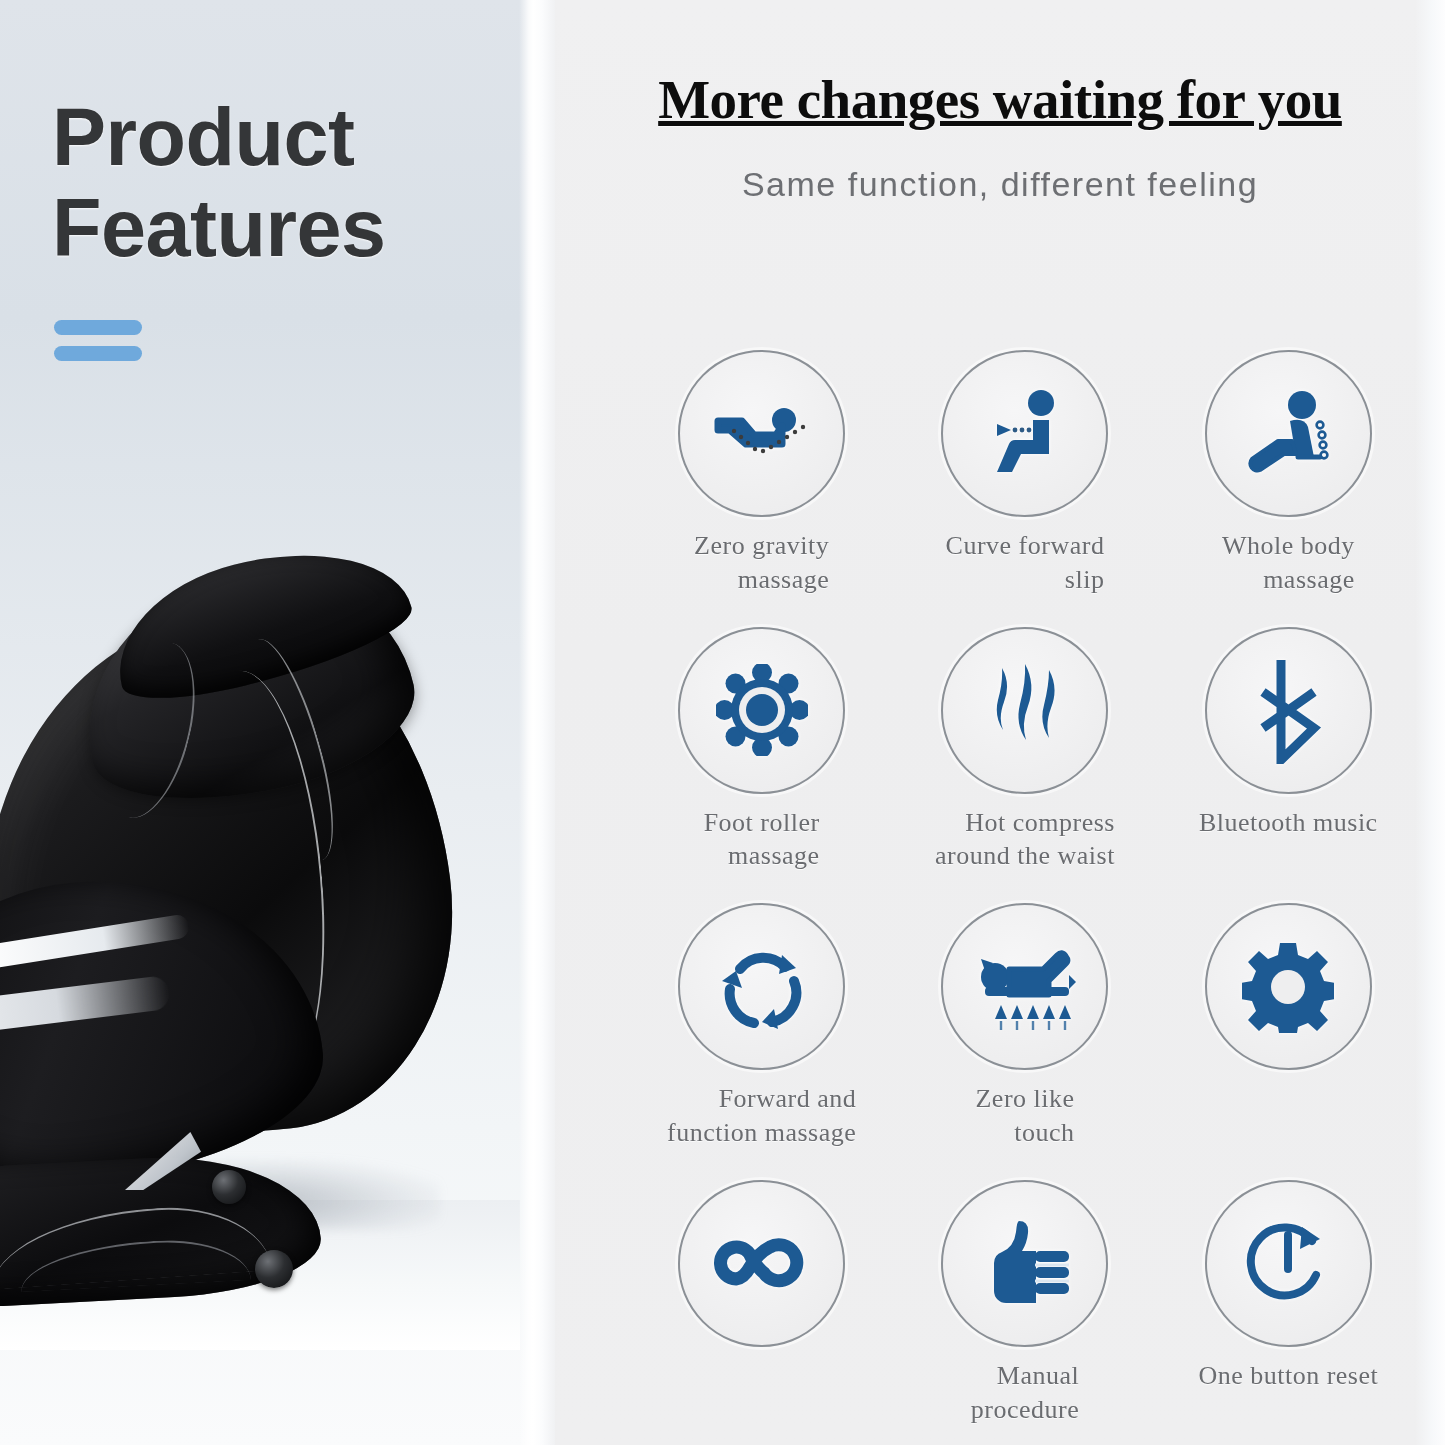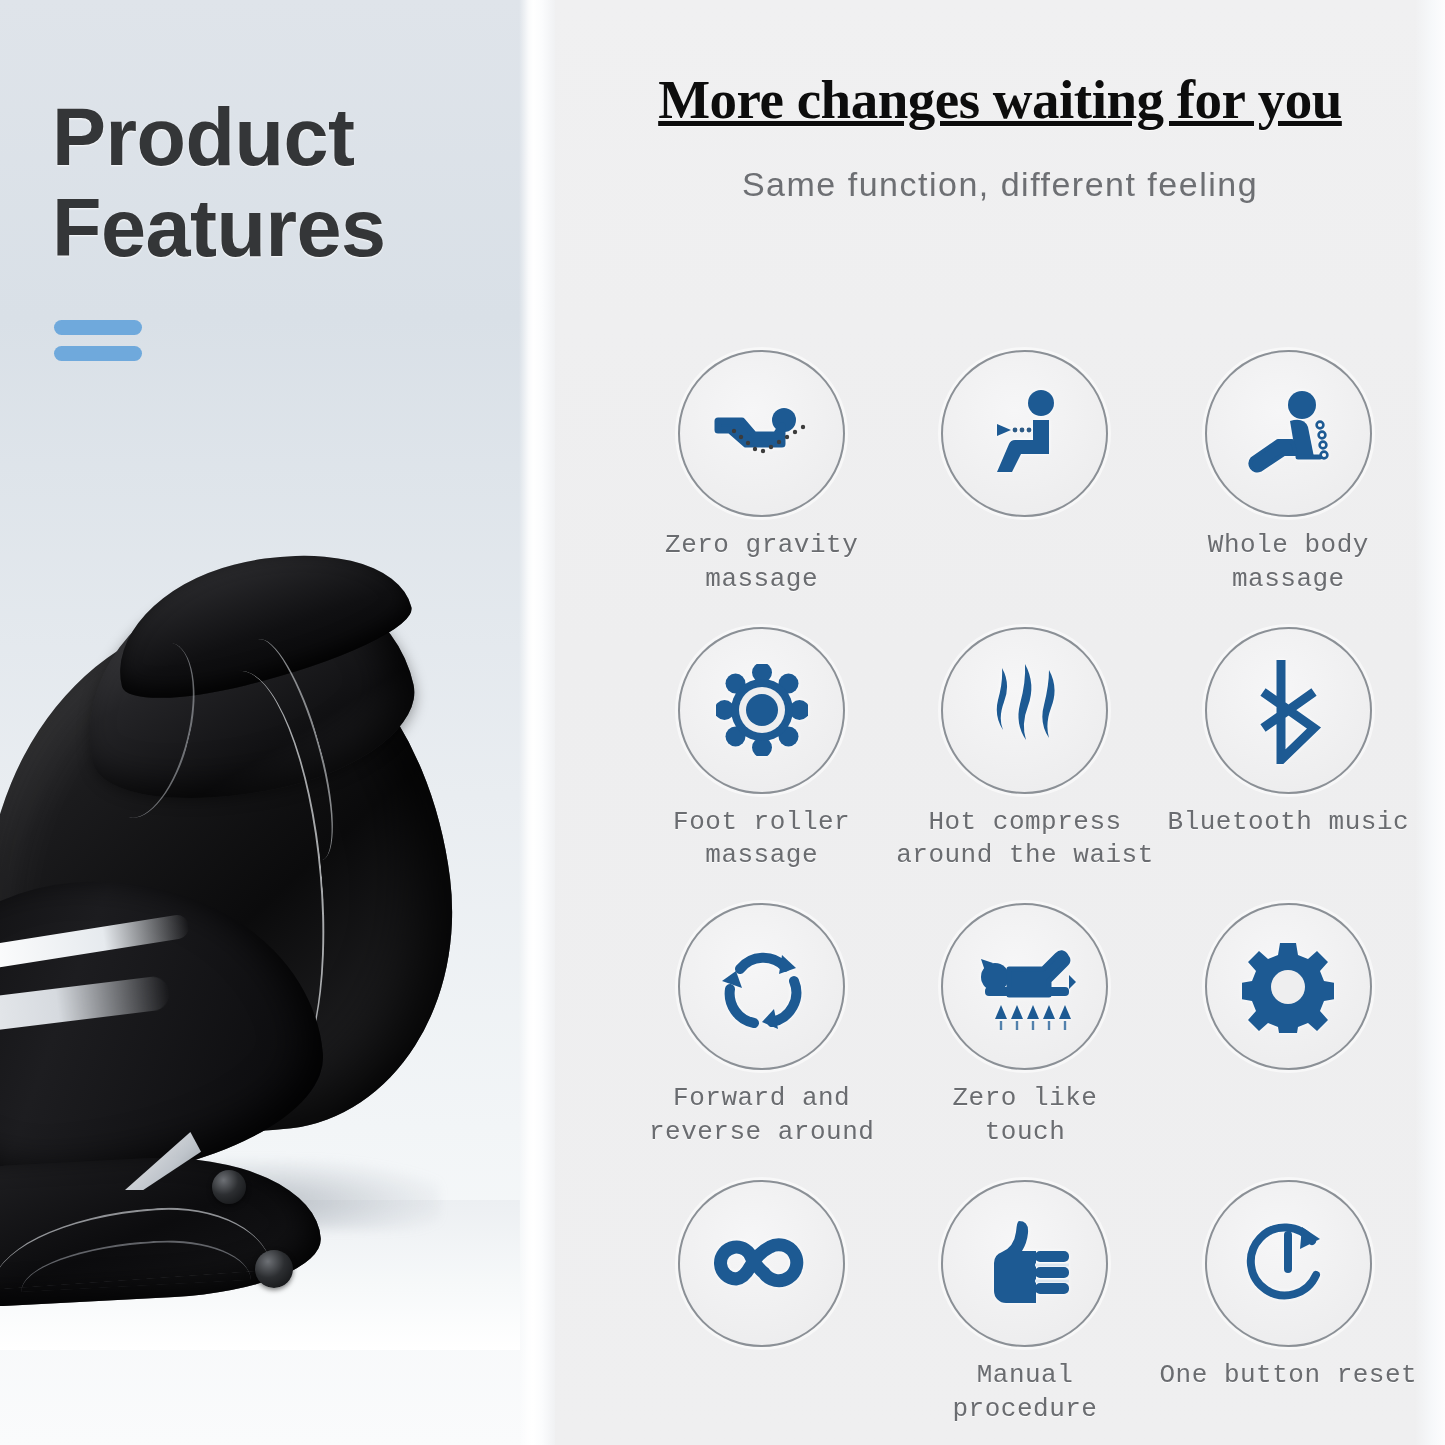--- a/index.html
+++ b/index.html
@@ -167,22 +167,22 @@
   .cell { display: flex; flex-direction: column; align-items: center; }
   .circle {
     width: 167px; height: 167px; border-radius: 50%;
     border: 2px solid #8b9096;
     display: flex; align-items: center; justify-content: center;
     background: radial-gradient(circle at 44% 36%, #f6f6f7 0%, #eeeeef 70%, #eaeaec 100%);
     box-shadow: 0 0 0 3px rgba(255,255,255,0.55);
   }
   .circle svg { display: block; filter: drop-shadow(0 0 2px rgba(255,255,255,0.95)); }
   .cap {
-    margin-top: 12px; text-align: center;
-    font-family: Liberation Mono, monospace;
+    margin-top: 12px; text-align: right;
+    font-family: Liberation Serif, serif;
     font-size: 26px; line-height: 1.3; color: #6a6c70;
     letter-spacing: 0.5px;
     text-shadow: 0 1px 0 rgba(255,255,255,0.8);
   }
   .cap .l2 { display: block; }
   .blue { fill: #1d5a93; }
   .blue-s { stroke: #1d5a93; fill: none; }
 </style>
 </head>
 <body>
@@ -262,20 +262,24 @@
             <path class="blue" d="M58 32 h16 v34 h-16 z"></path>
             <path class="blue" d="M58 52 h-18 a7 7 0 0 0 -6 4 l-12 28 h15 l9 -18 h12 z"></path>
             <path class="blue" d="M36 42 l-14 6 l0 -12 z"></path>
             <g fill="#2d5a85">
               <circle cx="40" cy="42" r="2.4"></circle>
                 <circle cx="47" cy="42" r="2.4"></circle>
                 <circle cx="54" cy="42" r="2.4"></circle>
             </g>
           </svg>
         </div>
+        <div class="cap">
+          <span>Curve forward</span>
+          <span class="l2">slip</span>
+        </div>
       </div>
 
       <div class="cell">
         <div class="circle">
           <svg width="104" height="86" viewBox="0 0 104 86">
             <circle class="blue" cx="66" cy="14" r="14"></circle>
             <path class="blue" d="M54 30 q14 -4 18 6 l6 30 h-18 z"></path>
             <path class="blue" d="M56 50 h-14 l-26 18 a7 7 0 0 0 8 11 l24 -16 h12 z" stroke="#1d5a93" stroke-width="4" stroke-linejoin="round"></path>
             <path class="blue-s" d="M62 66 h22" stroke-width="5" stroke-linecap="round"></path>
             <g fill="none" stroke="#1d5a93" stroke-width="2.6">
@@ -352,21 +356,21 @@
             </g>
             <g class="blue">
               <path d="M70 18 l14 13 l-17 6 z"></path>
               <path d="M66 92 l-16 -7 l12 -13 z"></path>
               <path d="M10 44 l14 -10 l6 17 z"></path>
             </g>
           </svg>
         </div>
         <div class="cap">
           <span>Forward and</span>
-          <span class="l2">reverse around</span>
+          <span class="l2">function massage</span>
         </div>
       </div>
 
       <div class="cell">
         <div class="circle">
           <svg width="112" height="92" viewBox="0 0 112 92">
             <circle class="blue" cx="26" cy="36" r="14"></circle>
             <path class="blue" d="M40 28 h34 l14 -14 q5 -5 9 1 q4 5 -1 9 l-16 16 v14 h-40 z" stroke="#1d5a93" stroke-width="5" stroke-linejoin="round"></path>
             <rect class="blue" x="16" y="46" width="84" height="9" rx="4"></rect>
             <path class="blue" d="M100 34 l7 7 l-7 7 z"></path>

